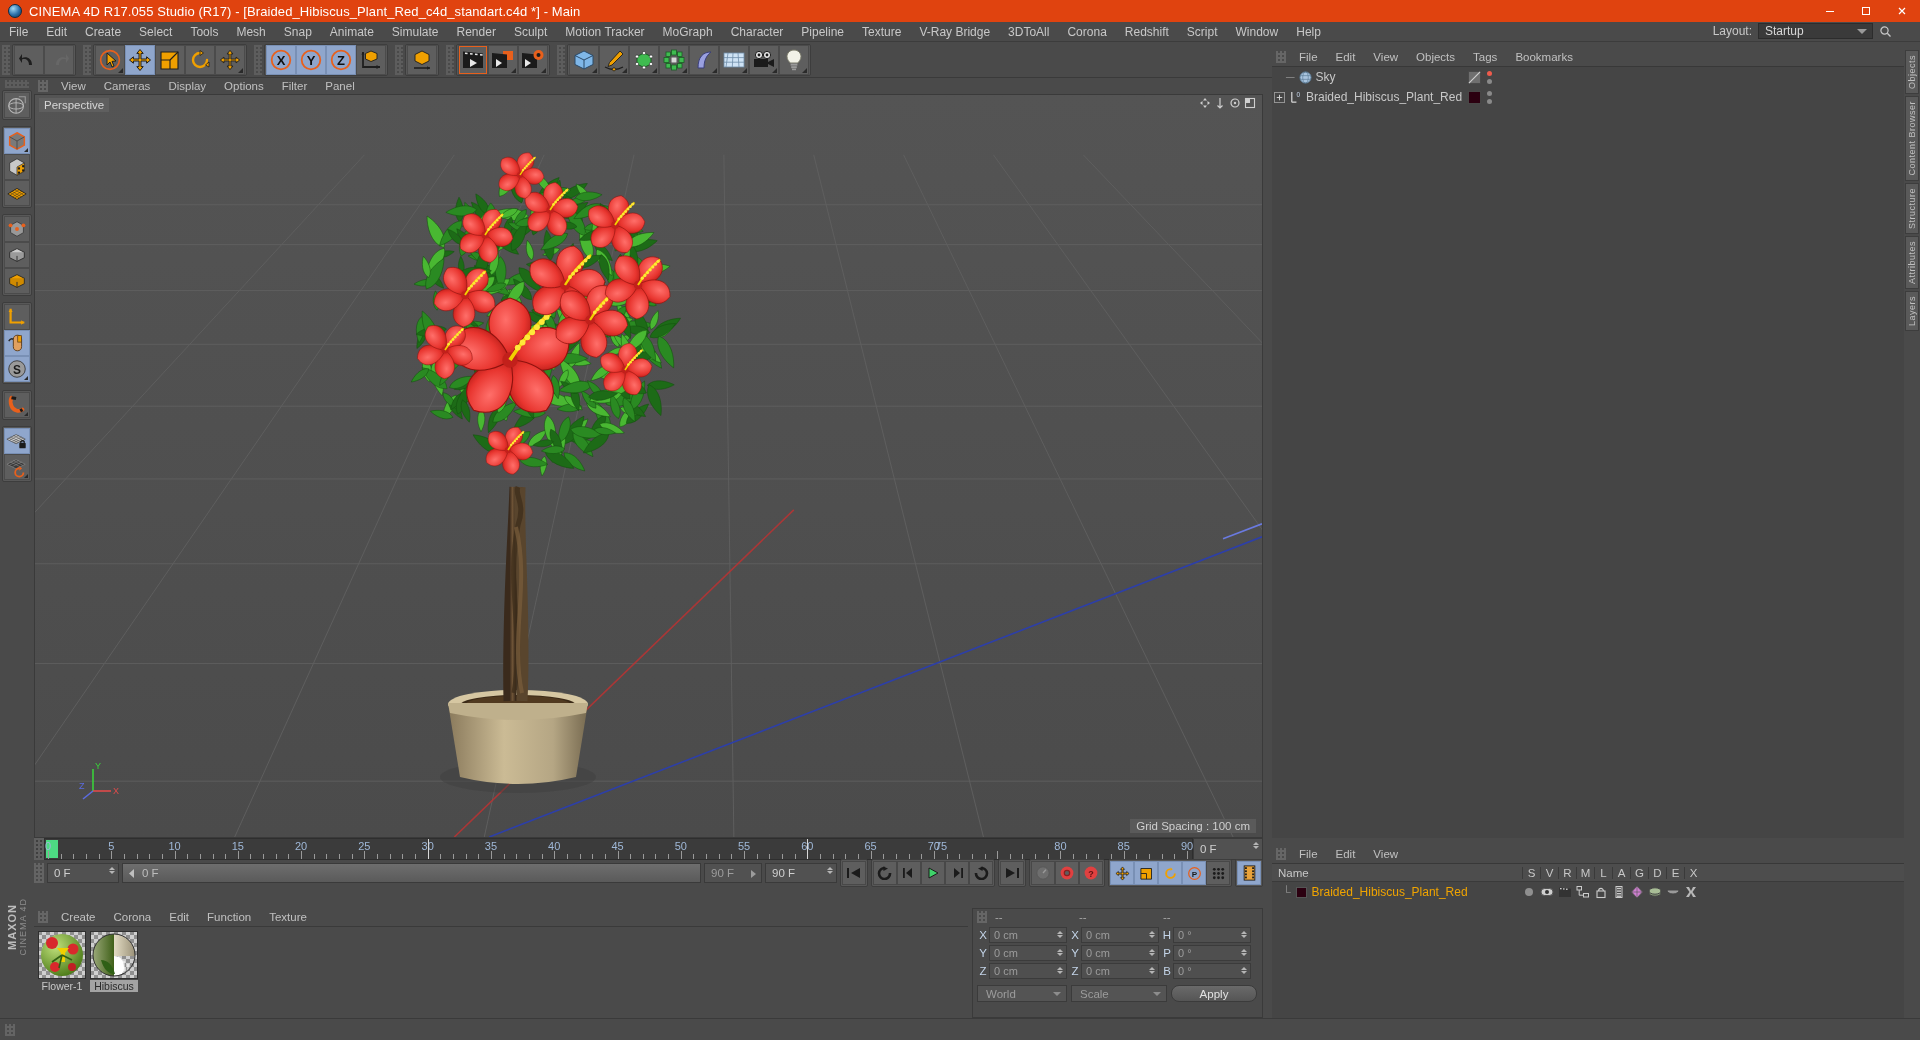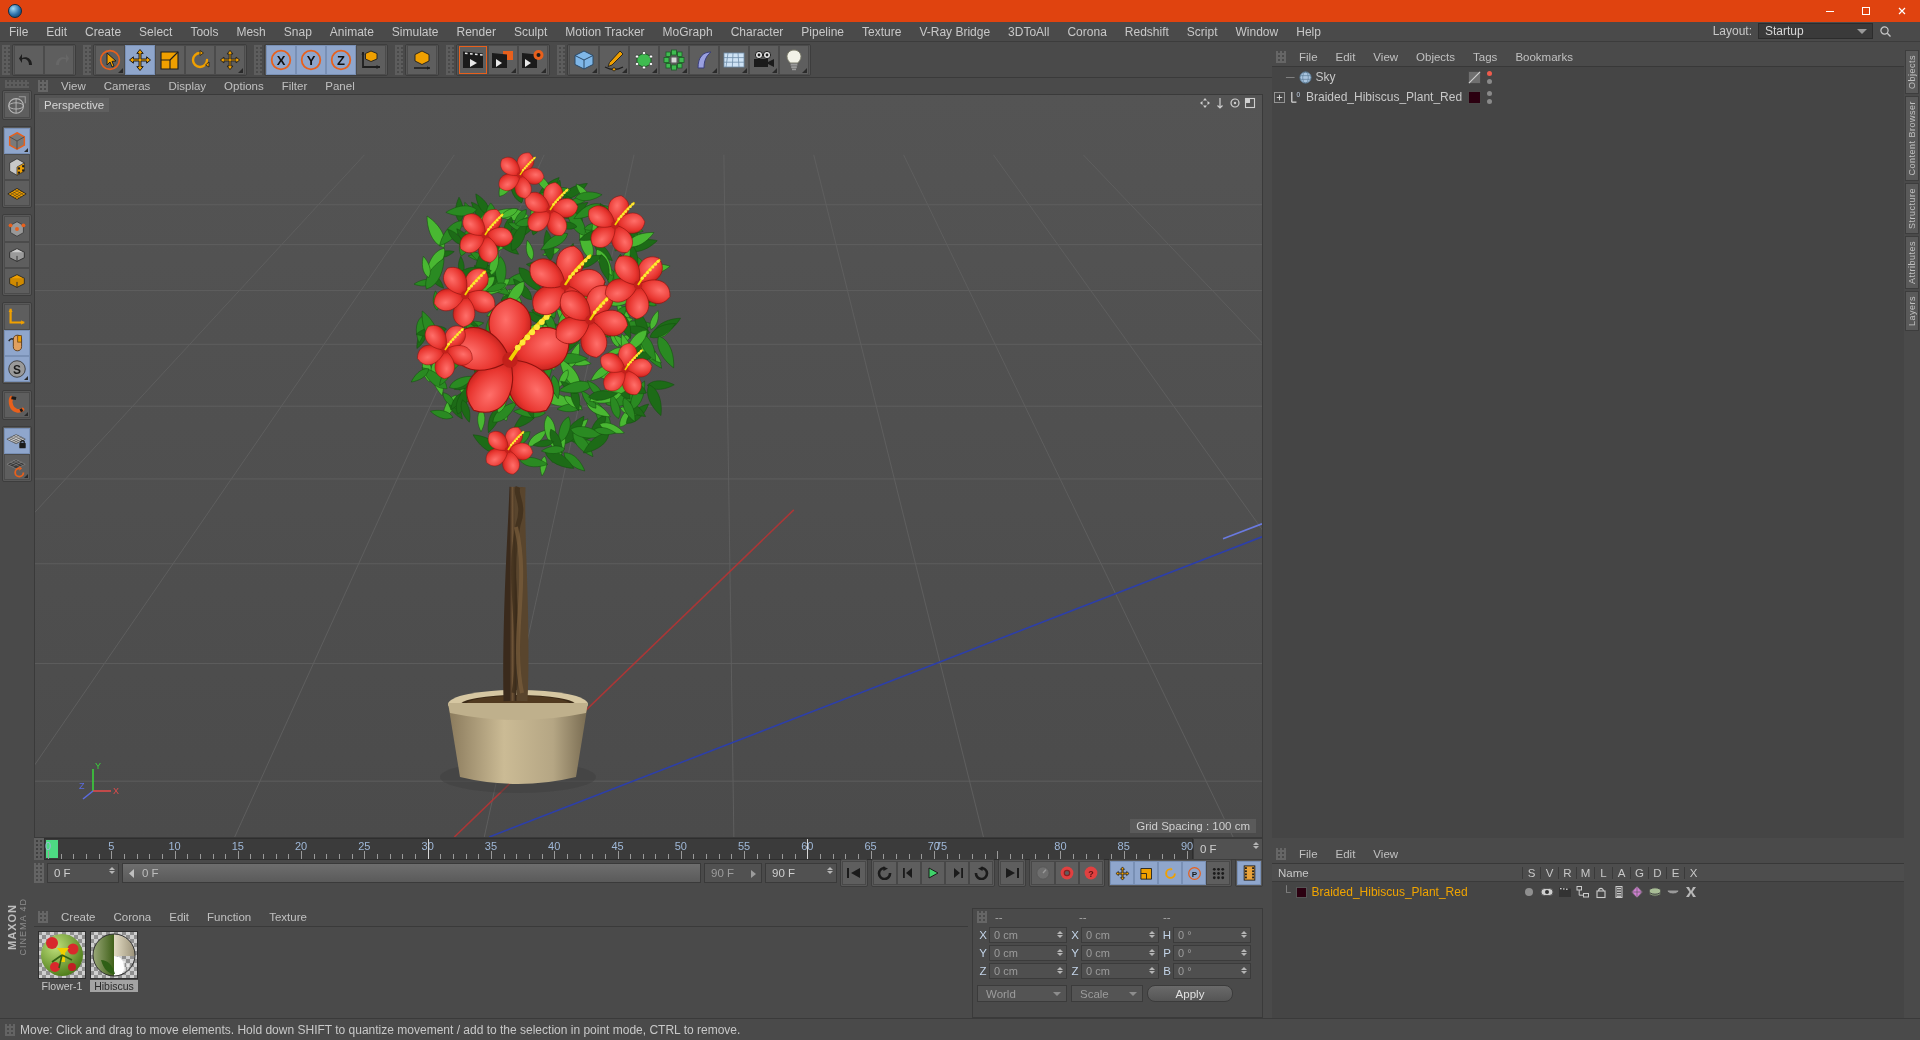--- a/index.html
+++ b/index.html
@@ -190,20 +190,21 @@
   .sb-grip { width:10px; height:12px; margin:0 5px; background:
       repeating-linear-gradient(0deg,#7a7a7a 0 2px,transparent 2px 4px),
       repeating-linear-gradient(90deg,#7a7a7a 0 2px,transparent 2px 4px); opacity:.55; }
   .sb-text { color:#c8c8c8; font-size:12px; }
 </style>
 </head>
 <body>
 
 <div class="titlebar">
   <div class="tb-icon"></div>
+  <div class="tb-text">CINEMA 4D R17.055 Studio (R17) - [Braided_Hibiscus_Plant_Red_c4d_standart.c4d *] - Main</div>
   <div class="win-btns">
     <div class="win-btn">
       <svg width="12" height="12" viewBox="0 0 12 12">
           <rect x="2" y="6" width="8" height="1" fill="#fff"></rect>
         </svg>
     </div>
     <div class="win-btn">
       <svg width="12" height="12" viewBox="0 0 12 12">
           <rect x="2.5" y="2.5" width="7" height="7" fill="none" stroke="#fff"></rect>
         </svg>
@@ -1702,21 +1703,21 @@
             <i class="dn"></i>
           </span>
         </div>
       </div>
     </div>
   <div class="coord-btns">
     <div class="cbtn" style="width:90px;">
       <span style="position:absolute;left:8px;">World</span>
       <i class="caret"></i>
     </div>
-    <div class="cbtn" style="width:72px;">
+    <div class="cbtn" style="width:96px;">
       <span style="position:absolute;left:8px;">Scale</span>
       <i class="caret"></i>
     </div>
     <div class="cbtn apply" style="width:86px;">
       <span>Apply</span>
     </div>
   </div>
 </div>
 
 <div class="objmgr">
@@ -1875,14 +1876,13 @@
     <div class="rd-tab">
       <span>Attributes</span>
     </div>
     <div class="rd-tab">
       <span>Layers</span>
     </div>
   </div>
 
 <div class="statusbar">
   <div class="sb-grip"></div>
-  <div class="sb-text">Move: Click and drag to move elements. Hold down SHIFT to quantize movement / add to the selection in point mode, CTRL to remove.</div>
 </div>
 
 </body></html>

